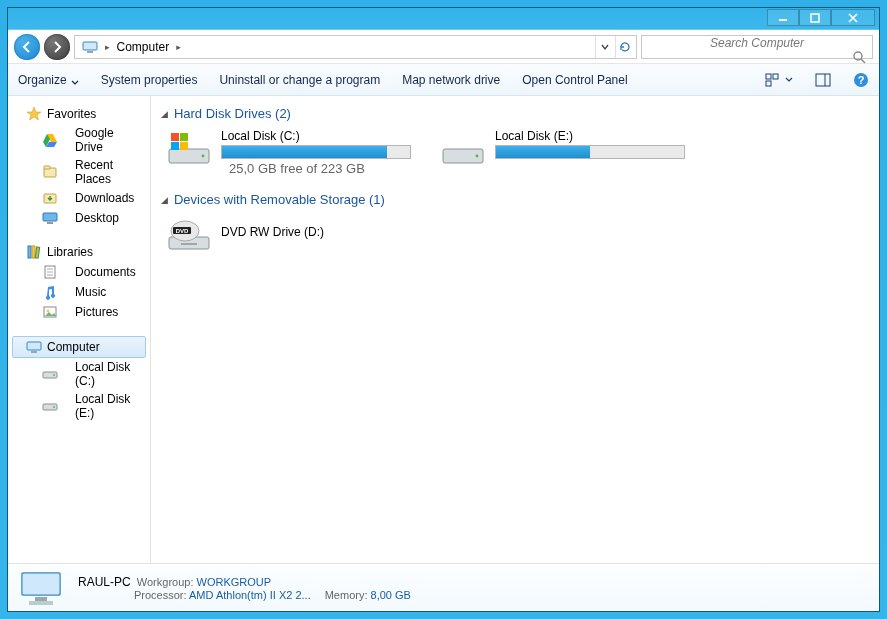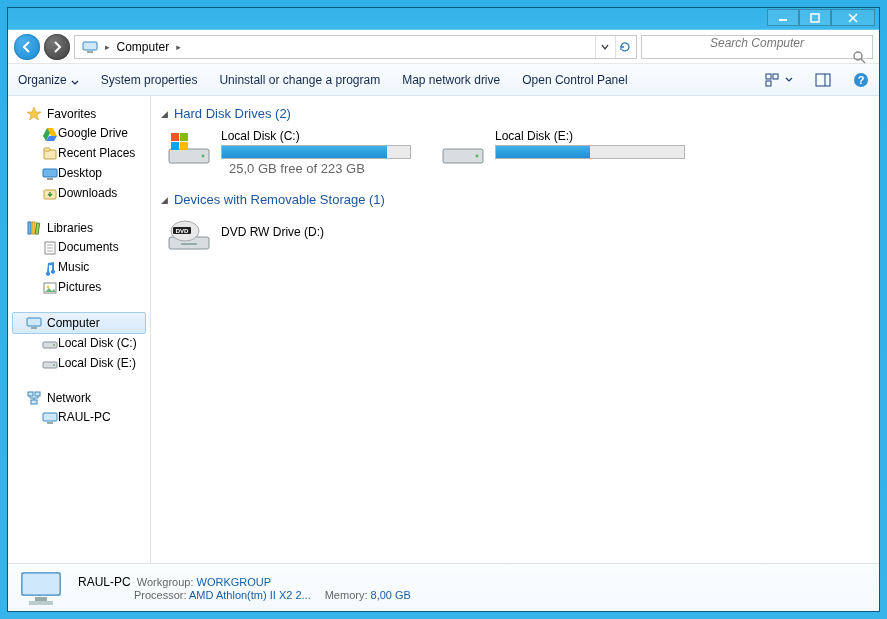--- a/index.html
+++ b/index.html
@@ -30,21 +30,21 @@
   .cmdbar { height:32px; background:linear-gradient(#fafdff,#eef6fc); border-bottom:1px solid #d8e5ef; display:flex; align-items:center; padding:0 10px; gap:22px; font-size:12px; color:#13294f; }
   .cmdbar .cmd { display:flex; align-items:flex-end; gap:4px; cursor:default; }
   .cmdbar .spacer { flex:1; }
   .cmdbar .ricon { color:#1a3e7a; display:flex; align-items:center; gap:4px; }
 
   
   .body { flex:1; display:flex; min-height:0; }
   .sidebar { width:143px; border-right:1px solid #e2e2e2; padding:8px 4px; font-size:12px; overflow:hidden; }
   .sidebar .group { margin-bottom:14px; }
   .sidebar .head { display:flex; align-items:center; gap:5px; padding:2px 4px 2px 14px; color:#000; font-weight:400; }
-  .sidebar .item { display:flex; align-items:flex-start; gap:0; padding:2px 4px 2px 30px; color:#000; }
+  .sidebar .item { display:flex; align-items:center; gap:17px; padding:2px 4px 2px 30px; color:#000; }
   .sidebar .item.sel, .sidebar .head.sel { background:linear-gradient(#e9f3fc,#d6eafb); border:1px solid #a3cdee; border-radius:2px; padding-left:29px; }
   .sidebar .head.sel { padding-left:13px; }
   .sicon16 { width:16px; height:16px; display:inline-flex; align-items:center; justify-content:center; font-size:13px; }
 
   
   .content { flex:1; padding:6px 10px; overflow:auto; font-size:12px; }
   .section-hdr { display:flex; align-items:center; gap:6px; color:#1a56a0; font-size:13px; padding:4px 0 8px 0; }
   .section-hdr .tri { color:#555; font-size:9px; }
   .drives-row { display:flex; gap:24px; flex-wrap:wrap; padding-left:6px; margin-bottom:12px; }
   .drive { display:flex; gap:10px; width:250px; }
@@ -209,34 +209,34 @@
               <svg width="16" height="16">
                 <rect x="2" y="4" width="12" height="9" rx="1" fill="#f7e9b5" stroke="#c5a23f"></rect>
                 <rect x="2" y="2" width="6" height="3" rx="1" fill="#f7e9b5" stroke="#c5a23f"></rect>
               </svg>
             </span>
           <span>Recent Places</span>
         </div>
         <div class="item">
           <span class="sicon16">
               <svg width="16" height="16">
+                <rect x="2" y="4" width="12" height="9" rx="1" fill="#f7e9b5" stroke="#c5a23f"></rect>
+                <path d="M8 6 L8 10 M6 8 L8 10 L10 8" stroke="#3a8f3a" fill="none" stroke-width="1.4"></path>
+              </svg>
+            </span>
+          <span>Downloads</span>
+        </div>
+        <div class="item">
+          <span class="sicon16">
+              <svg width="16" height="16">
                 <rect x="1" y="3" width="14" height="8" rx="1" fill="#6fb7e9" stroke="#2e7abf"></rect>
                 <rect x="5" y="12" width="6" height="2" fill="#999"></rect>
               </svg>
             </span>
           <span>Desktop</span>
-        </div>
-        <div class="item">
-          <span class="sicon16">
-              <svg width="16" height="16">
-                <rect x="2" y="4" width="12" height="9" rx="1" fill="#f7e9b5" stroke="#c5a23f"></rect>
-                <path d="M8 6 L8 10 M6 8 L8 10 L10 8" stroke="#3a8f3a" fill="none" stroke-width="1.4"></path>
-              </svg>
-            </span>
-          <span>Downloads</span>
         </div>
       </div>
 
       <div class="group">
         <div class="head">
           <span class="sicon16">
               <svg width="16" height="16">
                 <rect x="2" y="2" width="3" height="12" fill="#6fb7e9" stroke="#2e7abf"></rect>
                 <rect x="6" y="2" width="3" height="12" fill="#f7c948" stroke="#c9972a"></rect>
                 <rect x="10" y="3" width="3" height="11" fill="#9eca67" stroke="#5d8a36" transform="rotate(8 11 8)"></rect>
@@ -299,42 +299,20 @@
           <span class="sicon16">
               <svg width="16" height="16">
                 <rect x="1" y="6" width="14" height="6" rx="1" fill="#d8dde0" stroke="#8a9296"></rect>
                 <circle cx="12" cy="9" r="0.9" fill="#5fae5f"></circle>
               </svg>
             </span>
           <span>Local Disk (E:)</span>
         </div>
       </div>
 
-      <div class="group">
-        <div class="head">
-          <span class="sicon16">
-              <svg width="16" height="16">
-                <rect x="2" y="2" width="5" height="4" fill="#cfe8fb" stroke="#3a87bd"></rect>
-                <rect x="9" y="2" width="5" height="4" fill="#cfe8fb" stroke="#3a87bd"></rect>
-                <rect x="5" y="10" width="6" height="4" fill="#cfe8fb" stroke="#3a87bd"></rect>
-                <path d="M4 6 L4 8 L12 8 L12 6 M8 8 L8 10" stroke="#3a87bd" fill="none"></path>
-              </svg>
-            </span>
-          <span>Network</span>
-        </div>
-        <div class="item">
-          <span class="sicon16">
-              <svg width="16" height="16">
-                <rect x="1" y="3" width="14" height="8" rx="1" fill="#cfe8fb" stroke="#3a87bd"></rect>
-                <rect x="5" y="12" width="6" height="2" fill="#9aa"></rect>
-              </svg>
-            </span>
-          <span>RAUL-PC</span>
-        </div>
-      </div>
 
     </div>
 
     <div class="content">
 
       <div class="section-hdr">
         <span class="tri">◢</span>
         <span>Hard Disk Drives (2)</span>
       </div>
 

